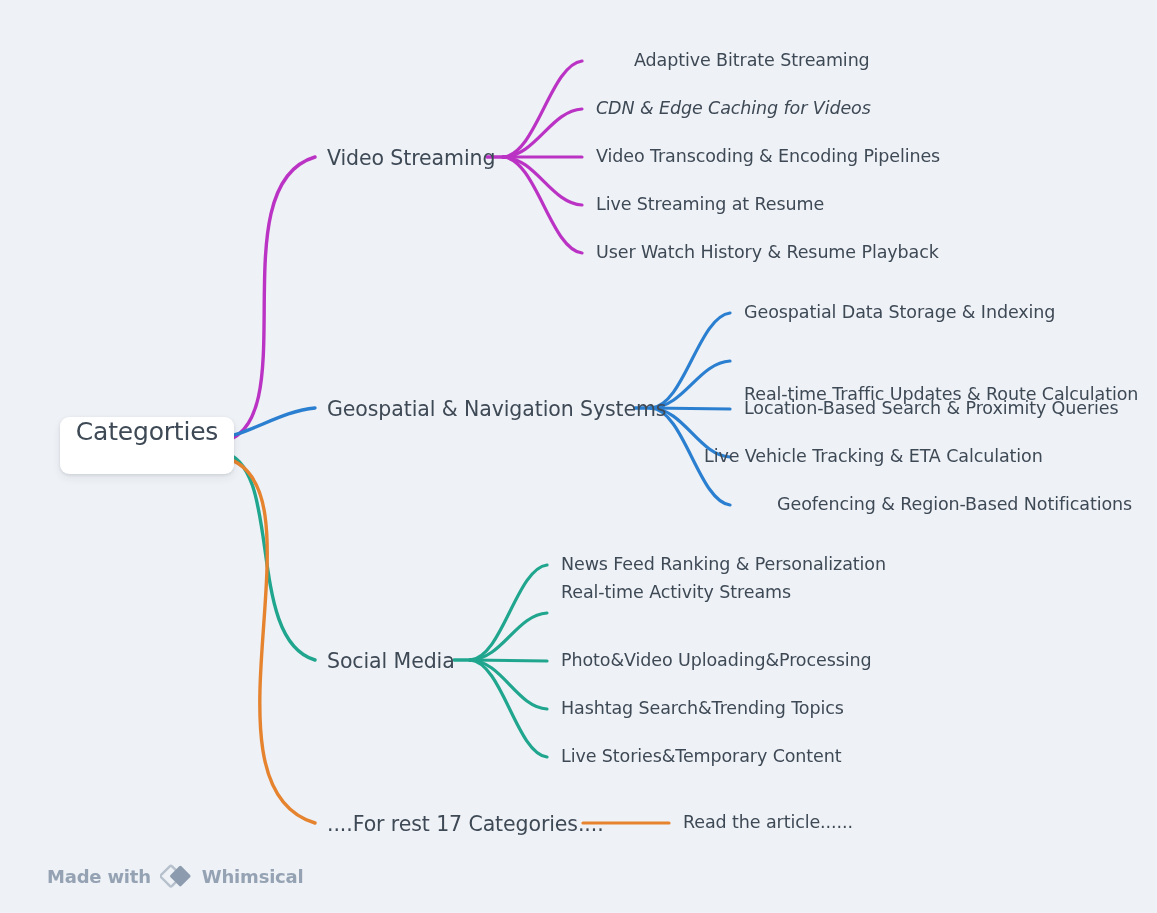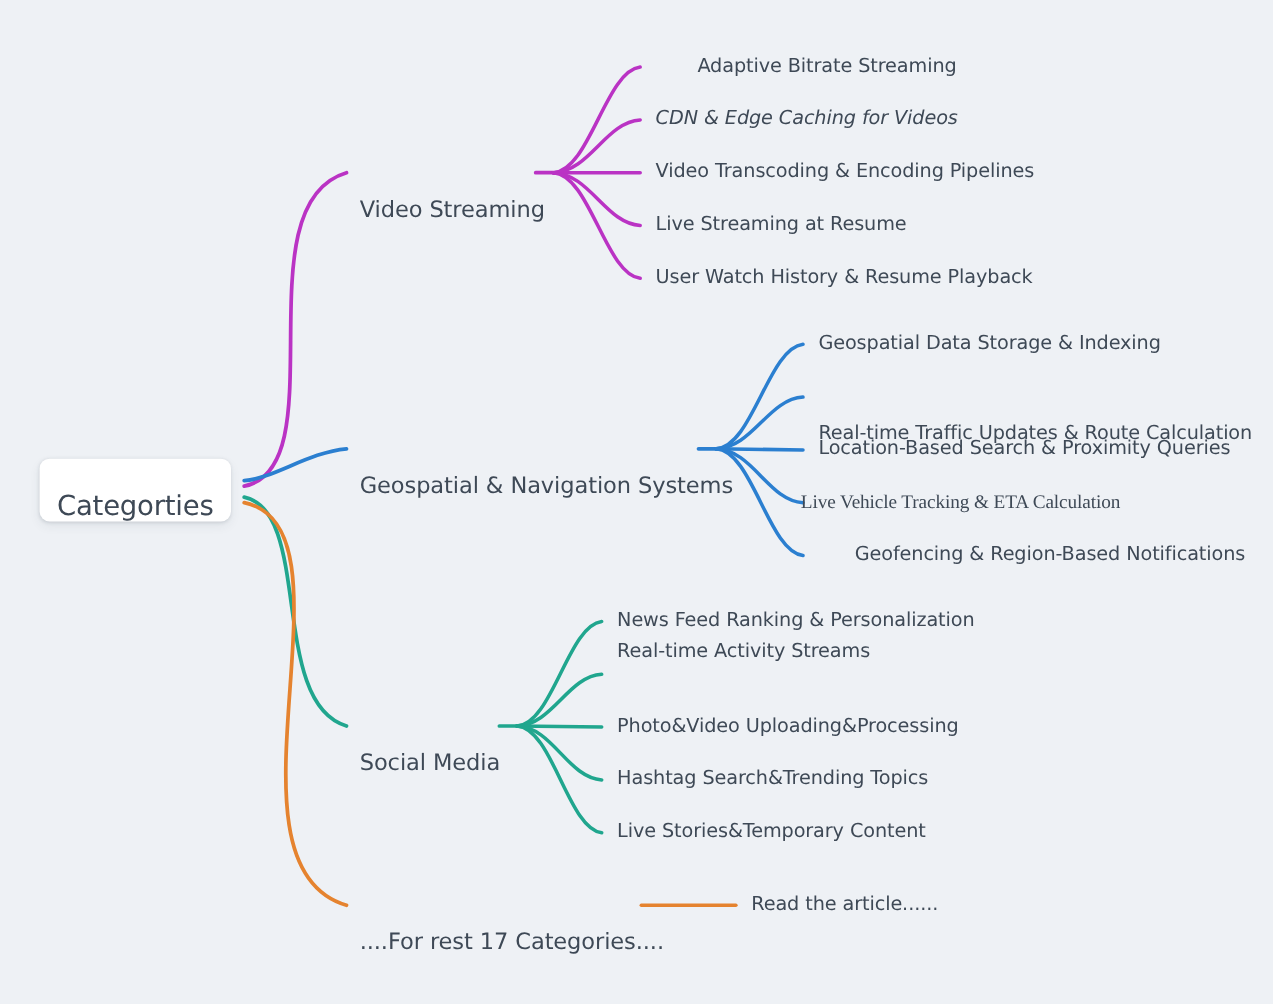--- a/index.html
+++ b/index.html
@@ -36,33 +36,32 @@
     line-height: 1;
     letter-spacing: -0.1px;
   }
   .leaf-label {
     font-size: 17.5px;
     font-weight: 400;
   }
   .branch-label {
     font-size: 20.5px;
     font-weight: 400;
-    margin-top: 32px;
   }
   .root-card {
     position: absolute;
-    left: 36px;
+    left: 60px;
     top: 417px;
     width: 174px;
     height: 57px;
     background: #ffffff;
     border-radius: 9px;
     box-shadow: 0 1px 3px rgba(40,52,70,0.13), 0 4px 10px rgba(40,52,70,0.07);
     display: flex;
-    align-items: flex-end;
+    align-items: flex-start;
     justify-content: center;
   }
   .root-text {
     font-size: 25px;
     color: #3e4956;
     letter-spacing: -0.2px;
     white-space: nowrap;
   }
   .footer {
     position: absolute;
@@ -119,26 +118,36 @@
       <div class="node-label branch-label" style="left: 327px; top: 148px;">Video Streaming</div>
       <div class="node-label leaf-label" style="left: 596px; top: 52px; margin-left: 38px;">Adaptive Bitrate Streaming</div>
       <div class="node-label leaf-label" style="left: 596px; top: 100px; font-style: italic;">CDN &amp; Edge Caching for Videos</div>
       <div class="node-label leaf-label" style="left: 596px; top: 148px;">Video Transcoding &amp; Encoding Pipelines</div>
       <div class="node-label leaf-label" style="left: 596px; top: 196px;">Live Streaming at Resume</div>
       <div class="node-label leaf-label" style="left: 596px; top: 244px;">User Watch History &amp; Resume Playback</div>
       <div class="node-label branch-label" style="left: 327px; top: 399px;">Geospatial &amp; Navigation Systems</div>
       <div class="node-label leaf-label" style="left: 744px; top: 304px;">Geospatial Data Storage &amp; Indexing</div>
       <div class="node-label leaf-label" style="left: 744px; top: 352px; margin-top: 34px;">Real-time Traffic Updates &amp; Route Calculation</div>
       <div class="node-label leaf-label" style="left: 744px; top: 400px;">Location-Based Search &amp; Proximity Queries</div>
-      <div class="node-label leaf-label" style="left: 728px; top: 448px; font-family: Liberation Serif, serif;">Live Vehicle Tracking &amp; ETA Calculation</div>
+      <div class="node-label leaf-label" style="left: 704px; top: 448px;">Live Vehicle Tracking &amp; ETA Calculation</div>
       <div class="node-label leaf-label" style="left: 744px; top: 496px; margin-left: 33px;">Geofencing &amp; Region-Based Notifications</div>
       <div class="node-label branch-label" style="left: 327px; top: 651px;">Social Media</div>
       <div class="node-label leaf-label" style="left: 561px; top: 556px;">News Feed Ranking &amp; Personalization</div>
       <div class="node-label leaf-label" style="left: 561px; top: 584px;">Real-time Activity Streams</div>
       <div class="node-label leaf-label" style="left: 561px; top: 652px;">Photo&amp;Video Uploading&amp;Processing</div>
       <div class="node-label leaf-label" style="left: 561px; top: 700px;">Hashtag Search&amp;Trending Topics</div>
       <div class="node-label leaf-label" style="left: 561px; top: 748px;">Live Stories&amp;Temporary Content</div>
       <div class="node-label branch-label" style="left: 327px; top: 814px;">....For rest 17 Categories....</div>
       <div class="node-label leaf-label" style="left: 683px; top: 814px;">Read the article......</div>
     </div>
 
+  <div class="footer">
+    <span>Made with</span>
+    <span>
+      <svg class="footer-logo" width="33" height="25" viewBox="0 0 33 25" xmlns="http://www.w3.org/2000/svg">
+        <rect x="3.2" y="4.4" width="15.4" height="15.4" rx="1.6" transform="rotate(-45 10.9 12.1)" fill="none" stroke="#b6c1cd" stroke-width="2.4"></rect>
+        <rect x="12.6" y="4.4" width="15.4" height="15.4" rx="1.6" transform="rotate(-45 20.3 12.1)" fill="#8c9bad"></rect>
+      </svg>
+    </span>
+    <span>Whimsical</span>
+  </div>
 
 </div>
 
 </body></html>

